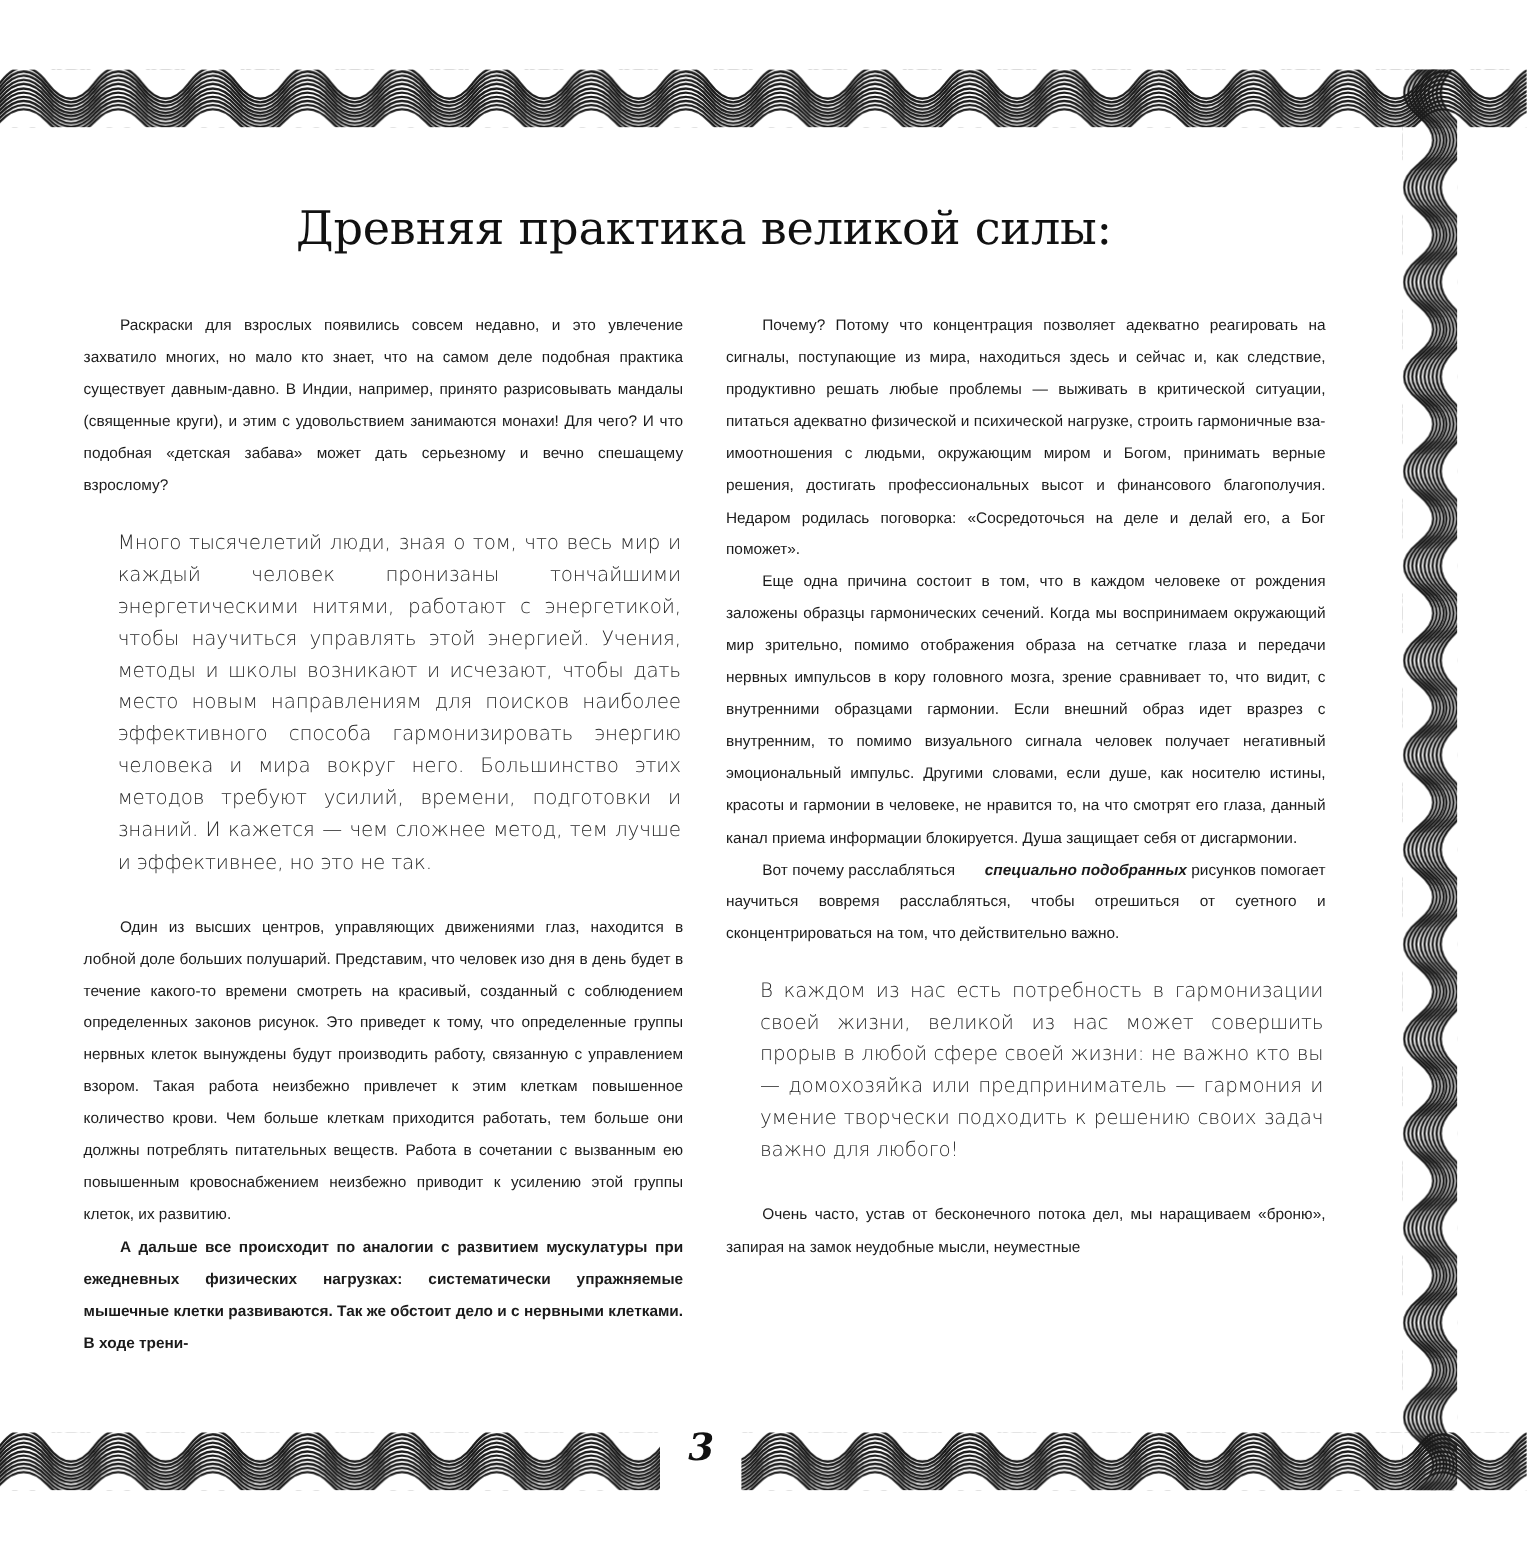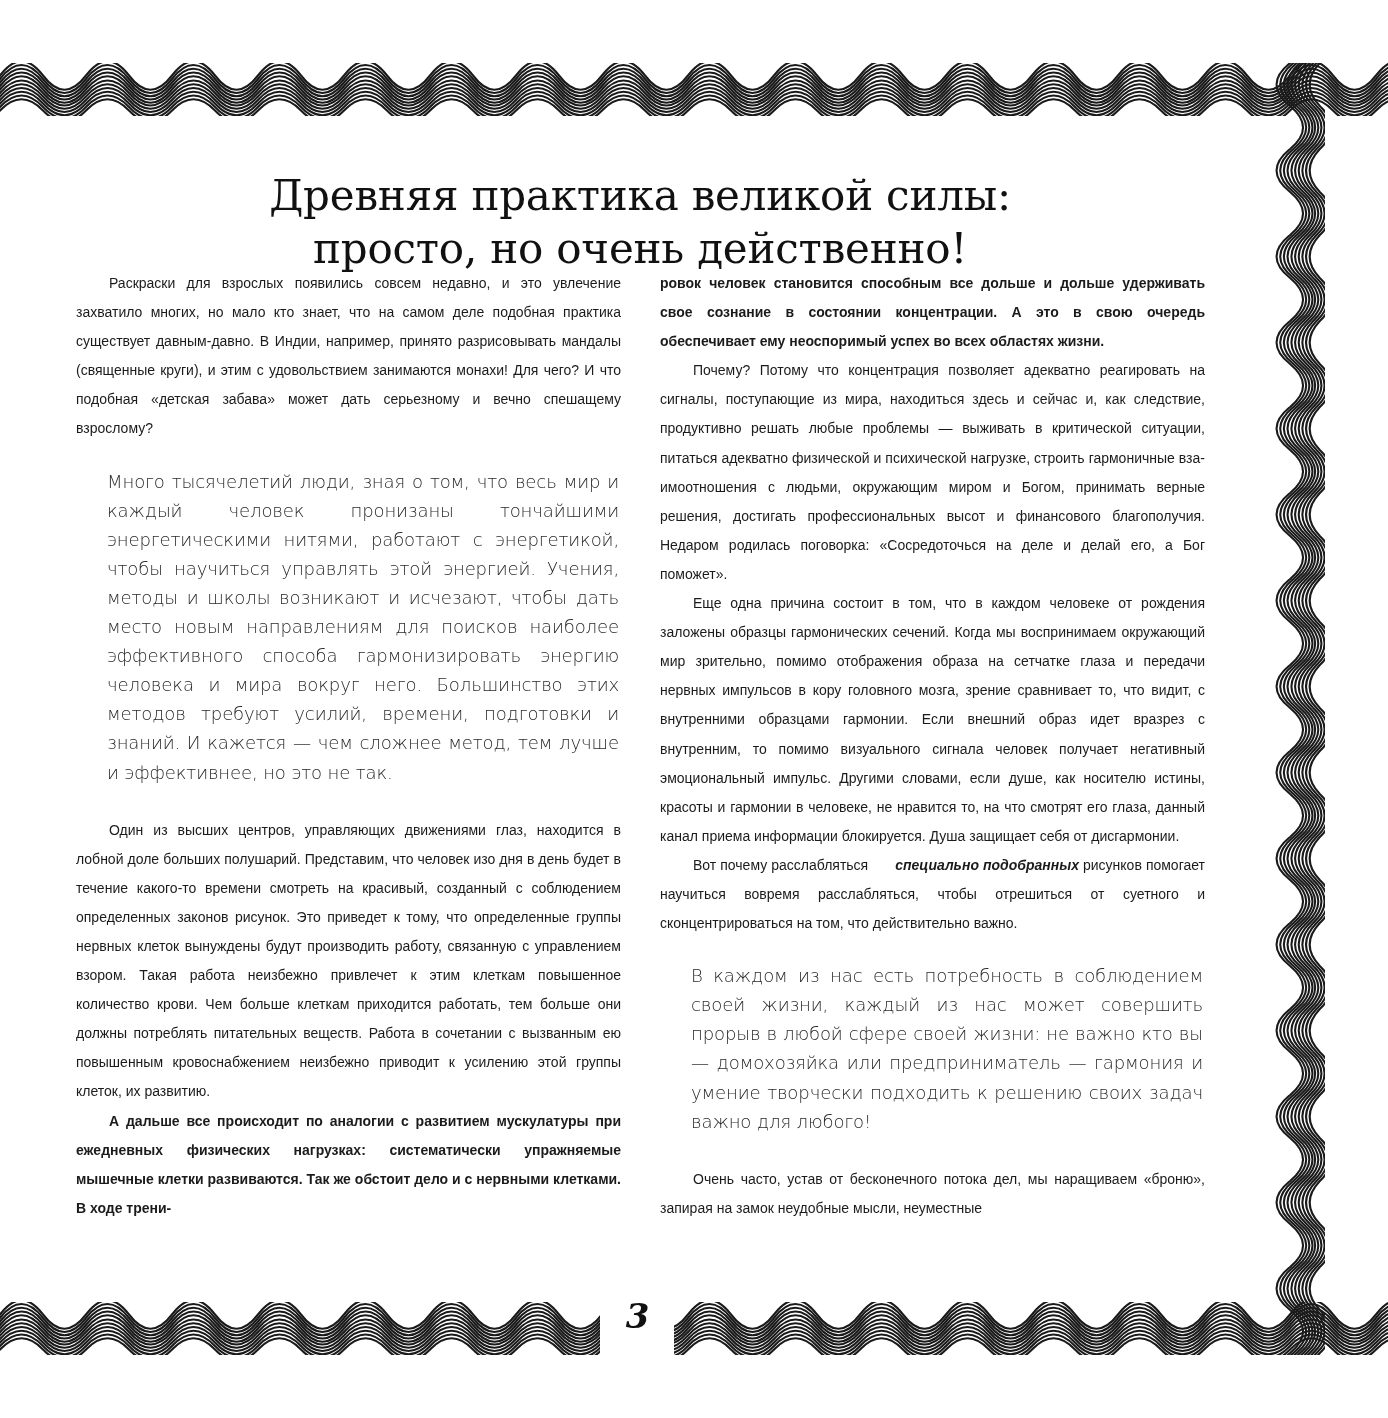--- a/index.html
+++ b/index.html
@@ -63,21 +63,21 @@
     width: 74px;
     height: 70px;
     background: #ffffff;
     z-index: 4;
   }
 
   
   #content {
     position: absolute;
     left: 0;
-    top: 4px;
+    top: 16px;
     width: 1275px;
     height: 1004px;
   }
 
   #page-title {
     position: absolute;
     left: 80px;
     top: 137px;
     width: 1120px;
     text-align: center;
@@ -189,47 +189,45 @@
   </svg>
 </div>
 
 <div id="page-number-mask"></div>
 <div id="page-number">3</div>
 
 <div id="content">
 
   <h1 id="page-title">
     <span class="tline">Древняя практика великой силы:</span>
-    <span class="tline">просто, но очень действенно!</span>
   </h1>
 
   <div id="columns">
 
     <div class="column">
       <p class="body">Раскраски для взрослых появились совсем недавно, и это увлечение захватило многих, но мало кто знает, что на самом деле подобная практика существует давным-давно. В Индии, например, принято разрисовывать мандалы (священные кру­ги), и этим с удовольствием занимаются монахи! Для чего? И что подобная «детская забава» может дать серьезному и веч­но спешащему взрослому?</p>
 
       <div class="inset">
         <p>Много тысячелетий люди, зная о том, что весь мир и каж­дый человек пронизаны тончайшими энергетическими ни­тями, работают с энергетикой, чтобы научиться управлять этой энергией. Учения, методы и школы возникают и ис­чезают, чтобы дать место новым направлениям для по­исков наиболее эффективного способа гармонизировать энергию человека и мира вокруг него. Большинство этих методов требуют усилий, времени, подготовки и знаний. И кажется — чем сложнее метод, тем лучше и эффек­тивнее, но это не так.</p>
       </div>
 
       <div class="gap-sm"></div>
 
       <p class="body">Один из высших центров, управляющих движениями глаз, находится в лобной доле больших полушарий. Представим, что человек изо дня в день будет в течение какого-то времени смотреть на красивый, созданный с соблюдением определен­ных законов рисунок. Это приведет к тому, что определенные группы нервных клеток вынуждены будут производить рабо­ту, связанную с управлением взором. Такая работа неизбежно привлечет к этим клеткам повышенное количество крови. Чем больше клеткам приходится работать, тем больше они должны потреблять питательных веществ. Работа в сочетании с вызван­ным ею повышенным кровоснабжением неизбежно приводит к усилению этой группы клеток, их развитию.</p>
       <p class="body bold">А дальше все происходит по аналогии с развитием му­скулатуры при ежедневных физических нагрузках: систе­матически упражняемые мышечные клетки развиваются. Так же обстоит дело и с нервными клетками. В ходе трени-</p>
     </div>
 
     <div class="column">
-      <p class="body bold noindent">ровок человек становится способным все дольше и доль­ше удерживать свое сознание в состоянии концентрации. А это в свою очередь обеспечивает ему неоспоримый успех во всех областях жизни.</p>
       <p class="body">Почему? Потому что концентрация позволяет адекватно ре­агировать на сигналы, поступающие из мира, находиться здесь и сейчас и, как следствие, продуктивно решать любые пробле­мы — выживать в критической ситуации, питаться адекватно физической и психической нагрузке, строить гармоничные вза­имоотношения с людьми, окружающим миром и Богом, при­нимать верные решения, достигать профессиональных высот и финансового благополучия. Недаром родилась поговорка: «Сосредоточься на деле и делай его, а Бог поможет».</p>
       <p class="body">Еще одна причина состоит в том, что в каждом челове­ке от рождения заложены образцы гармонических сечений. Когда мы воспринимаем окружающий мир зрительно, помимо отображения образа на сетчатке глаза и передачи нервных импульсов в кору головного мозга, зрение сравнивает то, что видит, с внутренними образцами гармонии. Если внешний об­раз идет вразрез с внутренним, то помимо визуального сиг­нала человек получает негативный эмоциональный импульс. Другими словами, если душе, как носителю истины, красоты и гармонии в человеке, не нравится то, на что смотрят его глаза, данный канал приема информации блокируется. Душа защищает себя от дисгармонии.</p>
 
       <p class="body"><span>Вот почему расслабляться </span><i class="bi">специально подобранных</i><span> ри­сунков помогает научиться вовремя расслабляться, чтобы от­решиться от суетного и сконцентрироваться на том, что дей­ствительно важно.</span></p>
 
       <div class="inset">
-        <p>В каждом из нас есть потребность в соблюдением своей жизни, каждый из нас может совершить прорыв в любой сфере своей жизни: не важно кто вы — домохозяйка или предприниматель — гармония и умение творчески подходить к решению своих задач важно для любого!</p>
+        <p>В каждом из нас есть потребность в гармонизации своей жизни, великой из нас может совершить прорыв в любой сфере своей жизни: не важно кто вы — домохозяйка или предприниматель — гармония и умение творчески подходить к решению своих задач важно для любого!</p>
       </div>
 
       <div class="gap-sm"></div>
 
       <p class="body">Очень часто, устав от бесконечного потока дел, мы наращи­ваем «броню», запирая на замок неудобные мысли, неуместные</p>
     </div>
 
   </div>
 </div>
 

